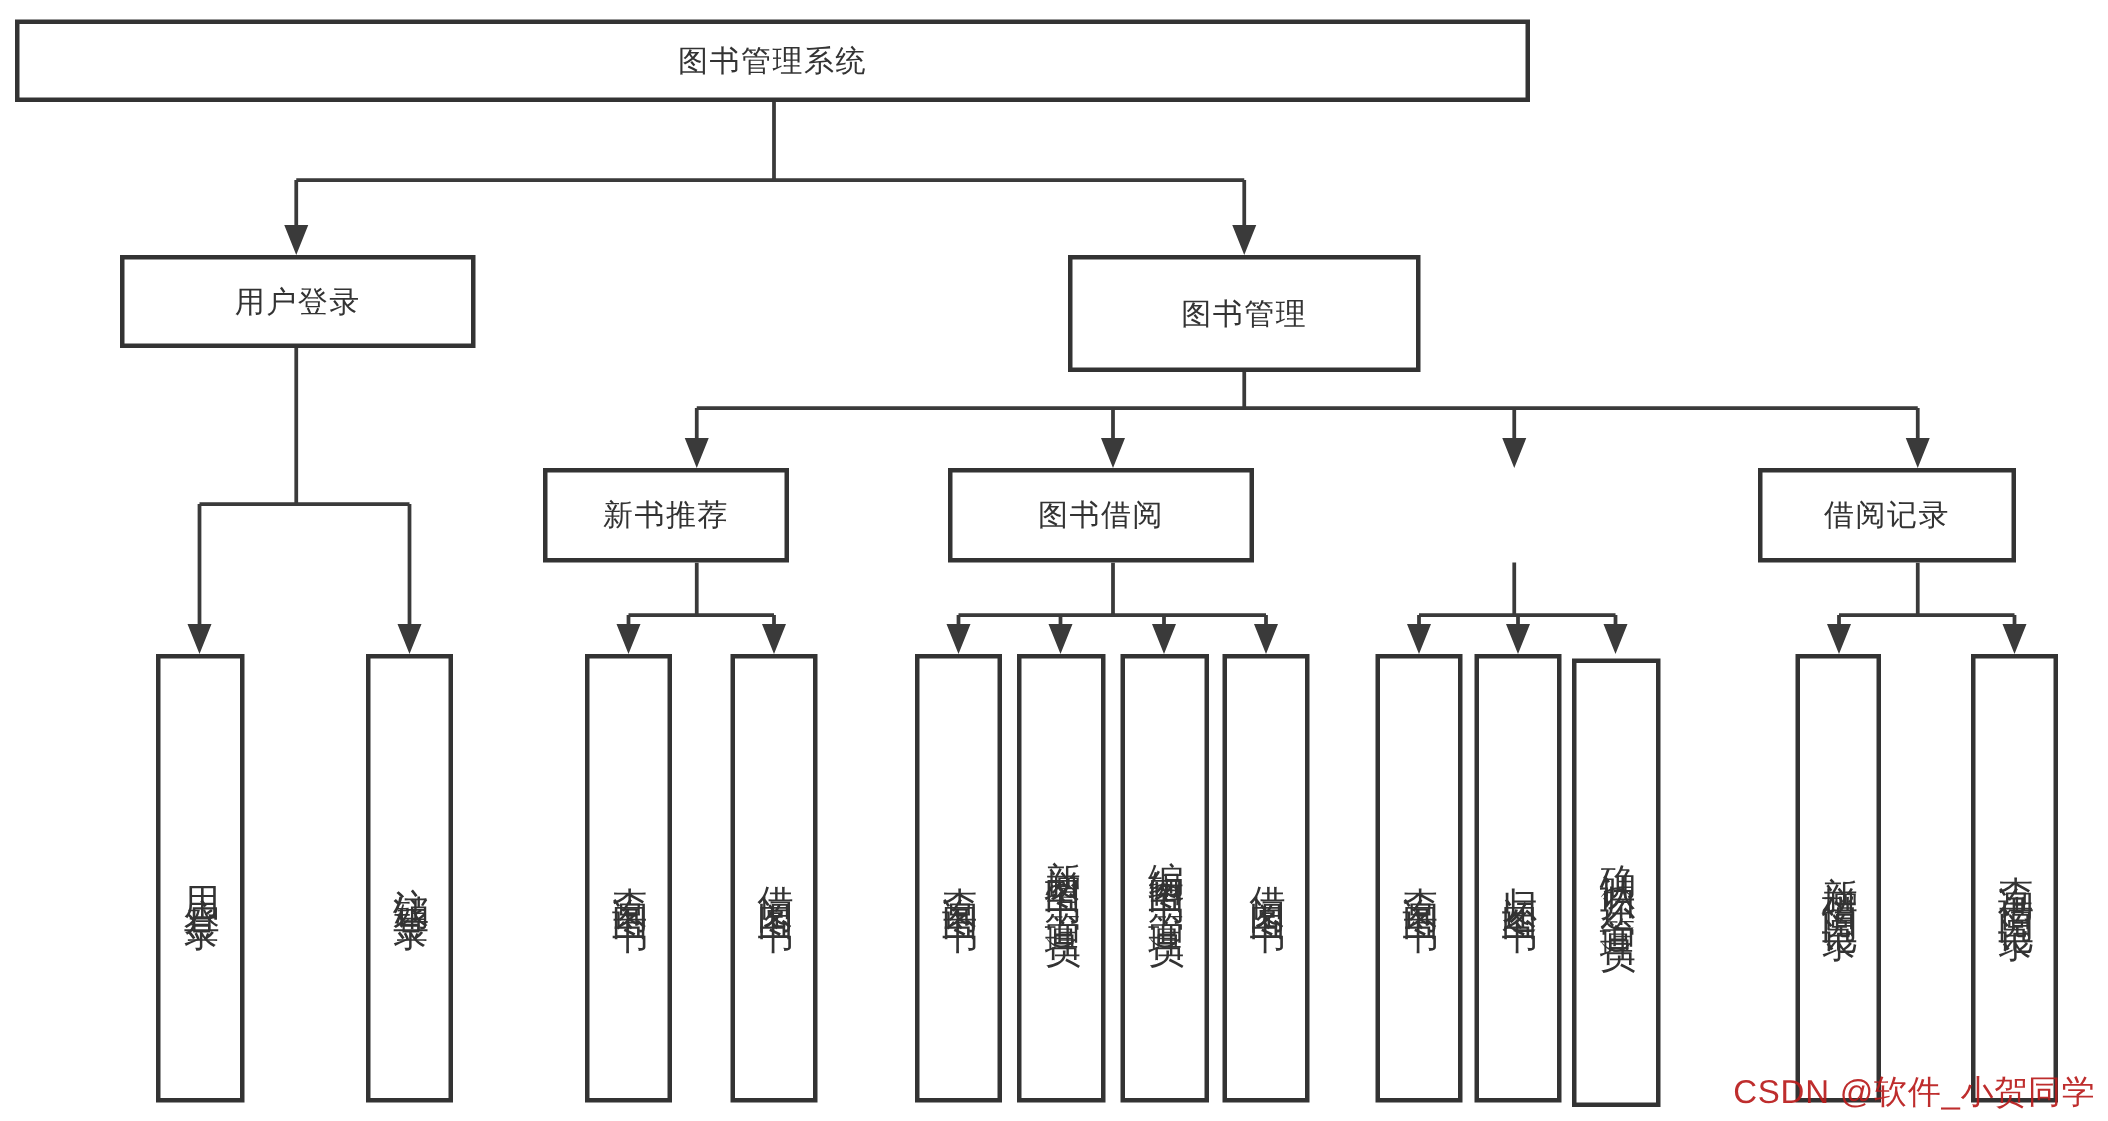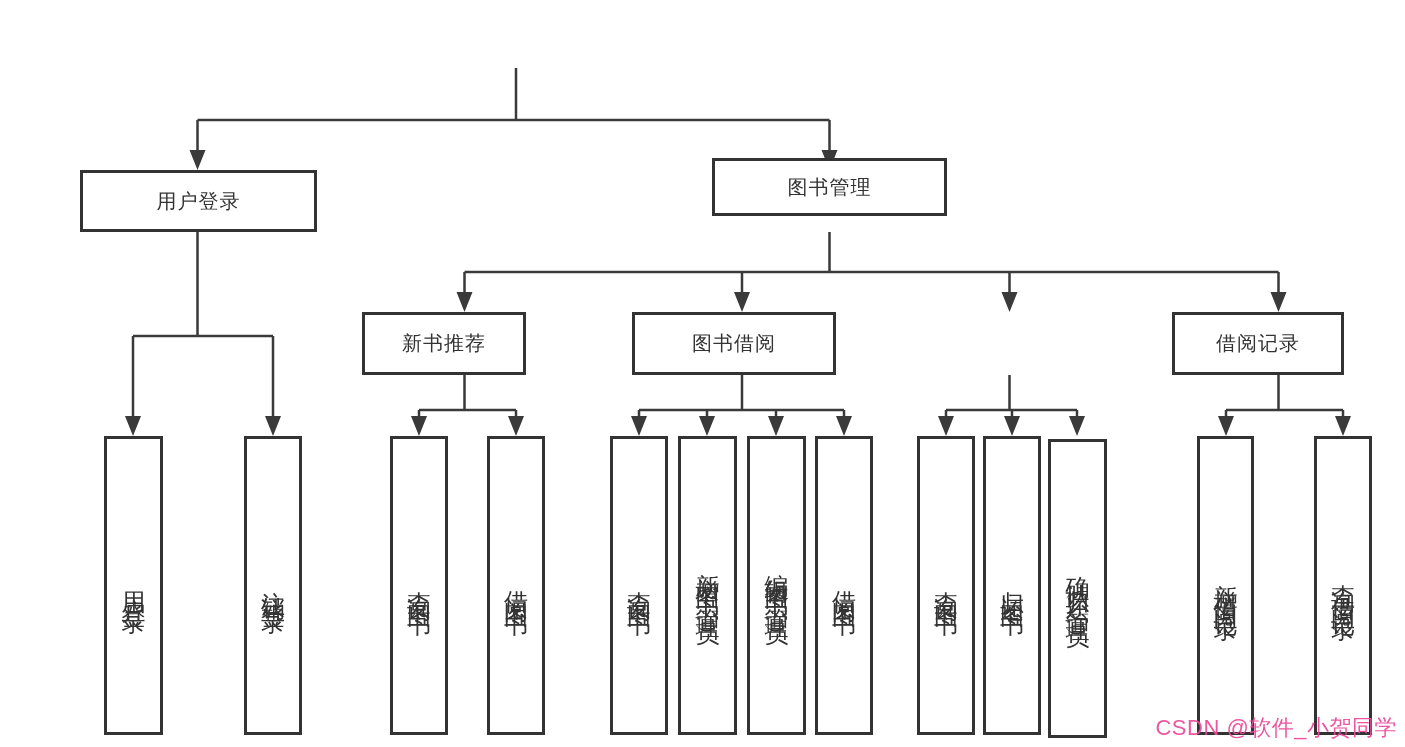--- a/index.html
+++ b/index.html
@@ -38,21 +38,21 @@
     letter-spacing: 7px;
     white-space: normal;
     line-height: 1;
   }
   .watermark {
     position: absolute;
     right: 8px;
     bottom: 4px;
     z-index: 5;
     font-size: 22px;
-    color: #ec4899;
+    color: #b91c1c;
     opacity: 0.92;
     letter-spacing: 0.5px;
   }
 </style>
 </head>
 <body>
 
 <div class="canvas">
 
   <svg class="connectors" viewBox="0 0 1405 747" xmlns="http://www.w3.org/2000/svg">
@@ -65,23 +65,24 @@
              M1278.5 375 V410 M1226 410 H1343 M1226 410 V418 M1343 410 V418"></path>
     <path fill="#3a3a3a" stroke="none" d="M189.5 150 h16 l-8 20 z  M821.5 150 h16 l-8 20 z
              M125 416 h16 l-8 20 z    M265 416 h16 l-8 20 z
              M456.5 292 h16 l-8 20 z  M734 292 h16 l-8 20 z  M1001.5 292 h16 l-8 20 z  M1270.5 292 h16 l-8 20 z
              M411 416 h16 l-8 20 z    M508 416 h16 l-8 20 z
              M631 416 h16 l-8 20 z    M699 416 h16 l-8 20 z  M768 416 h16 l-8 20 z     M836 416 h16 l-8 20 z
              M938 416 h16 l-8 20 z    M1004 416 h16 l-8 20 z M1069 416 h16 l-8 20 z
              M1218 416 h16 l-8 20 z   M1335 416 h16 l-8 20 z"></path>
   </svg>
 
+  <div class="node" style="left:10px; top:13px; width:1010px; height:55px;">图书管理系统</div>
 
   <div class="node" style="left:80px; top:170px; width:237px; height:62px;">用户登录</div>
-  <div class="node" style="left:712px; top:158px; width:235px; height:58px;">图书管理</div>
+  <div class="node" style="left:712px; top:170px; width:235px; height:78px;">图书管理</div>
 
   <div class="node" style="left:362px; top:312px; width:164px; height:63px;">新书推荐</div>
   <div class="node" style="left:632px; top:312px; width:204px; height:63px;">图书借阅</div>
   <div class="node" style="left:1172px; top:312px; width:172px; height:63px;">借阅记录</div>
 
   <div class="node node--leaf" style="left:104px; top:436px; width:59px; height:299px;">用户登录</div>
   <div class="node node--leaf" style="left:244px; top:436px; width:58px; height:299px;">注销登录</div>
 
   <div class="node node--leaf" style="left:390px; top:436px; width:58px; height:299px;">查询图书</div>
   <div class="node node--leaf" style="left:487px; top:436px; width:58px; height:299px;">借阅图书</div>

